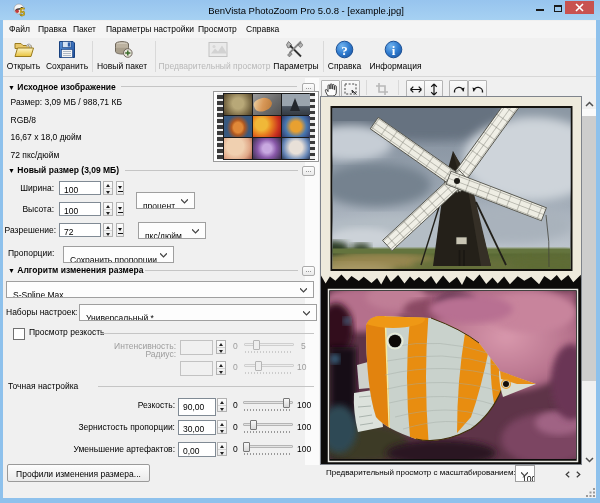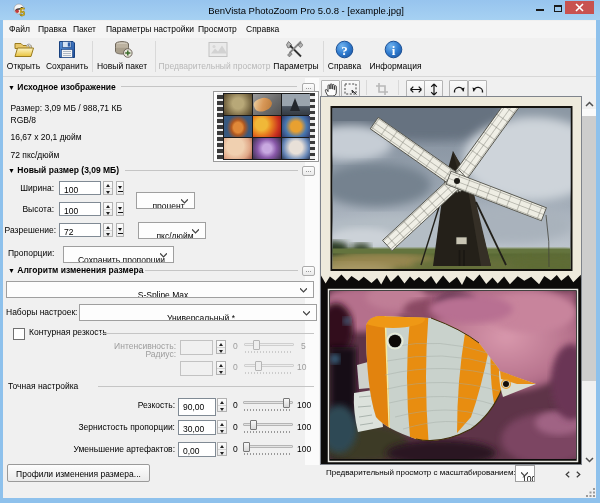--- a/index.html
+++ b/index.html
@@ -41,21 +41,21 @@
 .inp { position:absolute; background:#fff; border:1px solid #808a94; font-size:8.5px; padding-left:4px; padding-top:2.5px; }
 .inp.dis { background:#f0f0f0; border-color:#c2c2c2; }
 .spin { position:absolute; width:10px; height:14px; border:1px solid #b2b2b2; background:linear-gradient(#fcfcfc,#ebebeb); }
 .spin:before { content:""; position:absolute; left:0; right:0; top:6px; height:1px; background:#d4d4d4; }
 .spin i { position:absolute; left:2px; width:0; height:0; border-left:2.5px solid transparent; border-right:2.5px solid transparent; }
 .spin i.u { top:2px; border-bottom:3px solid #222; }
 .spin i.d { top:9px; border-top:3px solid #222; }
 .lockb { position:absolute; width:8px; height:14px; background:linear-gradient(#fcfcfc,#ebebeb); border:1px solid #b2b2b2; }
 .lockb:before { content:""; position:absolute; left:1px; top:4px; width:0; height:0; border-left:2.5px solid transparent; border-right:2.5px solid transparent; border-top:3.5px solid #111; }
 .lockb:after { content:""; position:absolute; left:1px; top:8.5px; width:5px; height:1.5px; background:#111; }
-.sel { position:absolute; background:#fdfdfd; border:1px solid #9f9f9f; font-size:8.5px; padding:8px 0 0 6px; white-space:nowrap; overflow:hidden;text-align:center; }
+.sel { position:absolute; background:#fdfdfd; border:1px solid #9f9f9f; font-size:8.5px; padding:8px 0 0 6px; white-space:nowrap; overflow:hidden; }
 .sel .ar { position:absolute; right:6px; top:6px; width:7px; height:5px; }
 .lab { position:absolute; white-space:nowrap; font-size:8.5px; }
 .rlab { position:absolute; text-align:right; white-space:nowrap; font-size:8.5px; }
 .glab { color:#9d9d9d; }
 .slider { position:absolute; width:50px; height:14px; }
 .slider .groove { position:absolute; left:0; right:0; top:3px; height:3px; background:#e3e3e3; border:1px solid #b5b5b5; border-radius:1px; }
 .slider .ticks { position:absolute; left:1px; right:1px; top:11px; height:2px; background-image:repeating-linear-gradient(to right,#999 0 1px,transparent 1px 3px); }
 .slider .thumb { position:absolute; top:0px; width:7px; height:10px; background:linear-gradient(#f8f8f8,#d8d8d8); border:1px solid #777; border-radius:1px; }
 .slider.dis .groove { border-color:#cfcfcf; background:#ededed; }
 .slider.dis .thumb { border-color:#b5b5b5; background:#eee; }
@@ -166,23 +166,23 @@
       <circle cx="9.5" cy="9.5" r="8.3" fill="url(#gq)" stroke="#1b4f94"></circle>
       <text x="9.5" y="14.5" text-anchor="middle" font-size="13" font-weight="bold" fill="#fff" font-family="Liberation Serif">i</text>
    </svg>
    <div class="tlb" style="left:332.5px">Информация</div>
   </div>
 
   <div class="abs" style="left:302px;top:58px;width:14px;height:387px;background:#fbfbfb"></div>
   <div class="sech" style="left:5px;top:61.5px"><span class="tri">▼</span> Исходное изображение</div>
   <div class="shline" style="left:118px;top:65.5px;width:176px"></div>
   <div class="dots" style="left:299px;top:63px">...</div>
-  <div class="lab" style="left:7.5px;top:83px">Размер: 3,09 МБ / 988,71 КБ</div>
+  <div class="lab" style="left:7.5px;top:77px">Размер: 3,09 МБ / 988,71 КБ</div>
   <div class="lab" style="left:7.5px;top:94.5px">RGB/8</div>
-  <div class="lab" style="left:7.5px;top:112px">16,67 x 20,1 дюйм</div>
+  <div class="lab" style="left:7.5px;top:112px">16,67 x 18,0 дюйм</div>
   <div class="lab" style="left:7.5px;top:129.5px">72 пкс/дюйм</div>
 
   <div class="abs" style="left:210px;top:71px;width:106px;height:71px;background:#fff;border:1px solid #9a9a9a">
     <div class="abs" style="left:3px;top:1px;width:98px;height:67px;background:#1a1a1a">
       <div class="abs" style="left:0;top:0;width:6px;height:67px;background:repeating-linear-gradient(to bottom,#ececec 0 2.5px,#3a3a3a 2.5px 6px)"></div>
       <div class="abs" style="right:0;top:0;width:6px;height:67px;background:repeating-linear-gradient(to bottom,#3a3a3a 0 3.5px,#ececec 3.5px 6px)"></div>
       <div class="abs" style="left:7px;top:1px;width:28px;height:21px;background:radial-gradient(circle at 50% 45%,#b8a878 0 30%,#7a6a45 70%,#4a3e28)"></div>
       <div class="abs" style="left:36px;top:1px;width:28px;height:21px;background:linear-gradient(135deg,#9a9a9a,#6a6a6a 60%,#505050);"></div>
       <div class="abs" style="left:37px;top:5px;width:18px;height:13px;background:linear-gradient(125deg,#e8c898 10%,#d89858 50%,#b87838);border-radius:40% 60% 50% 50%;transform:rotate(-20deg)"></div>
       <div class="abs" style="left:65px;top:1px;width:28px;height:21px;background:linear-gradient(to bottom,#9aa4ae 0 55%,#4a5460 60%,#343a42)"></div>
@@ -233,21 +233,21 @@
   <div class="shline" style="left:142px;top:249.5px;width:153px"></div>
   <div class="dots" style="left:299px;top:246px">...</div>
   <div class="sel" style="left:3px;top:261px;width:308px;height:17px">S-Spline Max<svg class="ar" viewBox="0 0 8 5">
           <path d="M0 0 L4 4 L8 0" fill="none" stroke="#444" stroke-width="1.4"></path>
         </svg></div>
   <div class="lab" style="left:3px;top:287px">Наборы настроек:</div>
   <div class="sel" style="left:76px;top:284px;width:238px;height:17px">Универсальный *<svg class="ar" viewBox="0 0 8 5">
           <path d="M0 0 L4 4 L8 0" fill="none" stroke="#444" stroke-width="1.4"></path>
         </svg></div>
   <div class="chk" style="left:10px;top:308px"></div>
-  <div class="lab" style="left:26px;top:307px">Контурная резкость</div>
+  <div class="lab" style="left:26px;top:307px">Просмотр резкость</div>
   <div class="shline" style="left:97px;top:313px;width:214px"></div>
   <div class="rlab glab" style="left:0;top:321px;width:173px">Интенсивность:</div>
   <div class="inp dis" style="left:177px;top:320px;width:33px;height:15px"></div>
   <div class="spin" style="left:213px;top:320px">
         <i class="u"></i>
         <i class="d"></i>
       </div>
   <div class="lab glab" style="left:230px;top:321px">0</div>
   <div class="slider dis" style="left:241px;top:320px">
         <span class="groove"></span>

